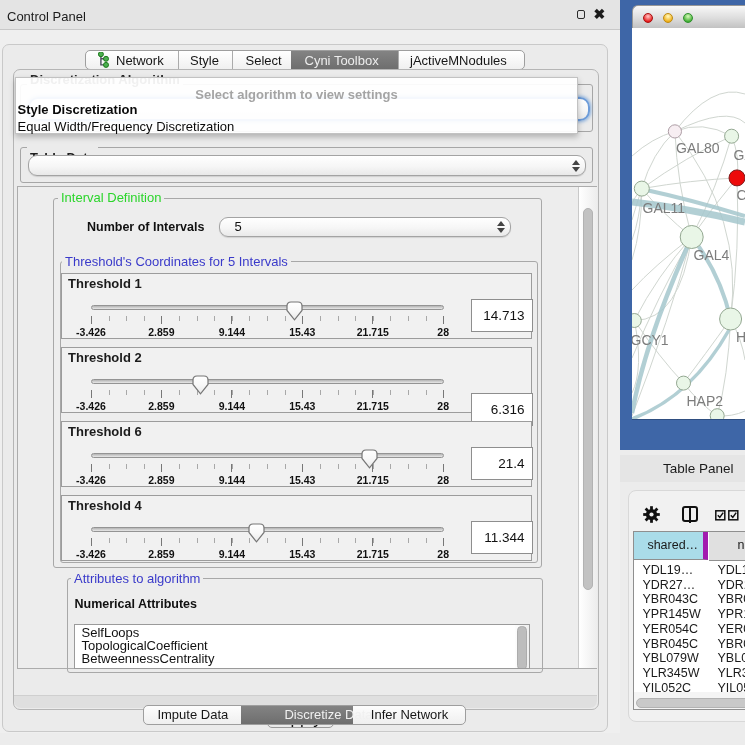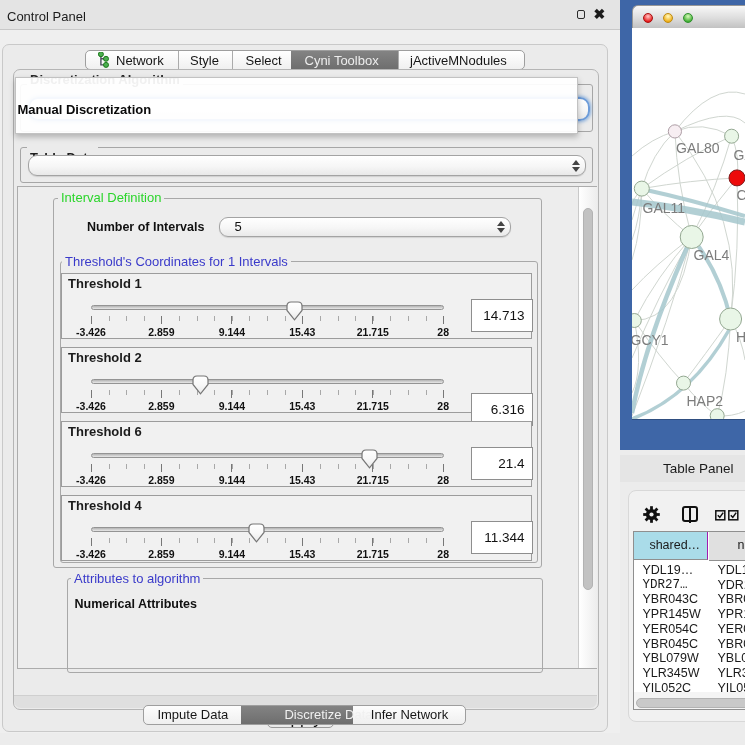--- a/index.html
+++ b/index.html
@@ -73,21 +73,21 @@
   <div class="gtitle" style="left:58px;top:191px;color:#2BD52B;background:#EDEDED;">Interval Definition</div>
 
   <div class="abs" style="left:87px;top:219.5px;font-size:12.5px;font-weight:bold;color:#111;">Number of Intervals</div>
   <div class="combo" style="left:218.5px;top:217px;width:290px;height:17.5px;border-radius:9px;">
     <div style="position:absolute;left:15px;top:0;font-size:13px;line-height:18px;color:#111;">5</div>
     <div class="arrows up" style="left:277.5px;top:3px;"></div>
     <div class="arrows down" style="left:277.5px;top:10px;"></div>
   </div>
 
   <div class="grp" style="left:59.5px;top:261px;width:476px;height:300px;border-color:#A8A8A8;"></div>
-  <div class="gtitle" style="left:62px;top:254.5px;color:#3A3ACA;background:#EDEDED;">Threshold's Coordinates for 1 Intervals</div>
+  <div class="gtitle" style="left:62px;top:254.5px;color:#3A3ACA;background:#EDEDED;">Threshold's Coordinates for 5 Intervals</div>
 
   <div class="tb-box" style="left:61px;top:272.5px;width:469px;height:64px;"></div>
   <div class="tlabel" style="left:68px;top:276.5px;">Threshold 1</div>
   <div class="track" style="left:90.5px;top:305.0px;width:351px;"></div>
   <div class="abs" style="left:90.5px;top:315.5px;width:354px;height:5px;background:repeating-linear-gradient(90deg,#A8A8A8 0,#A8A8A8 1px,transparent 1px,transparent 17.61px);"></div>
   <div class="tick-major" style="left:90.5px;top:315.5px;"></div>
   <div class="tick-major" style="left:160.9px;top:315.5px;"></div>
   <div class="tick-major" style="left:231.4px;top:315.5px;"></div>
   <div class="tick-major" style="left:301.8px;top:315.5px;"></div>
   <div class="tick-major" style="left:372.3px;top:315.5px;"></div>
@@ -187,34 +187,41 @@
           <stop offset="1" stop-color="#E8E8E8"></stop>
         </linearGradient>
       </defs>
 <path d="M1,5 Q1,1 5,1 L12,1 Q16,1 16,5 L16,9.5 L8.5,18.8 L1,9.5 Z" fill="url(#thg3)" stroke="#767676" stroke-width="1.2"></path>
     </svg>
   <div class="vbox" style="left:470.5px;top:521.0px;">11.344</div>
 
   <div class="grp" style="left:66.5px;top:578px;width:474px;height:93px;border-color:#A8A8A8;"></div>
   <div class="gtitle" style="left:71px;top:571.5px;color:#3A3ACA;background:#EDEDED;">Attributes to algorithm</div>
   <div class="abs" style="left:74.5px;top:597px;font-size:12.5px;font-weight:bold;color:#111;">Numerical Attributes</div>
+  <div class="abs" style="left:74px;top:623.5px;width:454px;height:43.5px;background:#FFF;border:1px solid #9A9A9A;overflow:hidden;">
+    <div style="position:absolute;left:6.5px;top:1.5px;font-size:13px;color:#111;line-height:13.2px;">SelfLoops<br>TopologicalCoefficient<br>BetweennessCentrality</div>
+    <div style="position:absolute;right:0;top:0;width:14px;height:100%;background:linear-gradient(90deg,#FDFDFD,#EFEFEF);"></div>
+    <div style="position:absolute;right:2.5px;top:1px;width:8px;height:42px;background:#BDBDBD;border:1px solid #ACACAC;border-radius:4.5px;"></div>
+  </div>
 
   <div class="abs" style="left:267px;top:673px;width:65px;height:16.5px;background:linear-gradient(#FFFFFF,#E9E9E9);border:1px solid #9A9A9A;border-radius:5px;text-align:center;font-size:17px;line-height:17px;color:#111;margin-top:36px;">Apply</div>
 
   <div class="abs" style="left:13.5px;top:695px;width:583px;height:12px;background:#DFDFDF;border-top:1px solid #CFCFCF;border-radius:0 0 7px 7px;"></div>
 
   <div class="abs" style="left:143.2px;top:704.5px;width:321.3px;height:18px;background:linear-gradient(#FDFDFD,#EFEFEF);border:1px solid #9E9E9E;border-radius:5px;overflow:hidden;font-size:13px;color:#161616;">
     <div style="position:absolute;left:97.3px;top:0;width:112px;height:100%;background:linear-gradient(#838383,#6E6E6E);"></div>
     <div style="position:absolute;left:0;top:0;width:97.3px;height:100%;text-align:center;line-height:18px;">Impute Data</div>
     <div style="position:absolute;left:97.3px;top:0;width:112px;height:100%;text-align:center;line-height:18px;color:#F0F0F0;padding-left:31px;">Discretize Data</div>
     <div style="position:absolute;left:209.3px;top:0;width:112px;height:100%;text-align:center;line-height:18px;">Infer Network</div>
   </div>
 
   <div class="abs" style="left:15px;top:76.5px;width:561px;height:55px;background:rgba(255,255,255,0.93);border:1px solid #C2C2C2;box-shadow:0 3px 6px rgba(0,0,0,0.25);">
-    <div style="position:absolute;left:1.5px;top:24.5px;font-size:13px;font-weight:bold;color:#0A0A0A;">Manual Discretization</div>
+    <div style="position:absolute;left:0;top:9.5px;width:100%;text-align:center;font-size:13px;font-weight:bold;color:#A4A4A4;">Select algorithm to view settings</div>
+    <div style="position:absolute;left:1.5px;top:24.5px;font-size:13px;font-weight:bold;color:#0A0A0A;">Style Discretization</div>
+    <div style="position:absolute;left:1.5px;top:41px;font-size:13px;color:#0A0A0A;">Equal Width/Frequency Discretization</div>
   </div>
 
   <div class="abs" style="left:620px;top:0;width:125px;height:450px;background:#3E66A7;"></div>
   <div class="abs" style="left:632px;top:5px;width:113px;height:22px;background:linear-gradient(#F8F8F8 0%,#DDDDDD 55%,#C2C2C2 100%);border-top:1px solid #979797;border-left:1px solid #979797;border-bottom:1px solid #7E7E7E;border-radius:6px 0 0 0;">
     <div style="position:absolute;left:9.5px;top:6.5px;width:10.5px;height:10.5px;border-radius:50%;background:radial-gradient(circle at 50% 30%,#FFB5B5 8%,#E81A1A 75%);border:1px solid #A81010;box-sizing:border-box;"></div>
     <div style="position:absolute;left:29.7px;top:6.5px;width:10.5px;height:10.5px;border-radius:50%;background:radial-gradient(circle at 50% 30%,#FFF3B0 8%,#EFAD14 75%);border:1px solid #BE8A10;box-sizing:border-box;"></div>
     <div style="position:absolute;left:49.9px;top:6.5px;width:10.5px;height:10.5px;border-radius:50%;background:radial-gradient(circle at 50% 30%,#C8F2AC 8%,#3FAE32 75%);border:1px solid #2E8F2E;box-sizing:border-box;"></div>
   </div>
   <div class="abs" style="left:632px;top:27.5px;width:113px;height:391.5px;background:#FFF;overflow:hidden;border-bottom:1.5px solid #2F4E80;">
     <svg width="113" height="393" viewBox="0 0 113 393">
@@ -301,25 +308,25 @@
   <div class="abs" style="left:681.5px;top:505.5px;width:12.5px;height:12.5px;border:2.5px solid #111;border-radius:3px;"></div>
   <div class="abs" style="left:688.8px;top:505.5px;width:2.5px;height:17.5px;background:#111;"></div>
   <svg class="abs" style="left:714.5px;top:509.5px;" width="25" height="11" viewBox="0 0 25 11">
     <rect x="0.8" y="0.8" width="9" height="9" fill="none" stroke="#111" stroke-width="1.5"></rect>
     <path d="M2.8,5.2 L4.8,7.4 L8.2,2.6" fill="none" stroke="#111" stroke-width="1.5"></path>
     <rect x="13.8" y="0.8" width="9" height="9" fill="none" stroke="#111" stroke-width="1.5"></rect>
     <path d="M15.8,5.2 L17.8,7.4 L21.2,2.6" fill="none" stroke="#111" stroke-width="1.5"></path>
   </svg>
 
   <div class="abs" style="left:633px;top:531px;width:112px;height:176.5px;background:#FFF;border:1px solid #8F8F8F;border-right:none;overflow:hidden;font-size:12.5px;color:#1A1A1A;">
-    <div style="position:absolute;left:0;top:0;width:73.5px;height:27.5px;background:#AADCE9;border-right:1px solid #a21caf;border-bottom:1px solid #8F8F8F;text-align:center;line-height:27.5px;padding-left:9px;box-sizing:border-box;">shared…</div>
+    <div style="position:absolute;left:0;top:0;width:73.5px;height:27.5px;background:#AADCE9;border-right:5px solid #a21caf;border-bottom:1px solid #8F8F8F;text-align:center;line-height:27.5px;padding-left:9px;box-sizing:border-box;">shared…</div>
     <div style="position:absolute;left:74.5px;top:0;width:40px;height:27.5px;background:#E0E0E0;border-bottom:1px solid #8F8F8F;line-height:27.5px;padding-left:29px;">na…</div>
     <div style="position:absolute;left:8.5px;top:32.0px;line-height:13px;">YDL19…</div>
     <div style="position:absolute;left:83.5px;top:32.0px;line-height:13px;white-space:nowrap;">YDL194W</div>
-    <div style="position:absolute;left:8.5px;top:46.7px;line-height:13px;font-family:Liberation Mono, monospace;">YDR27…</div>
+    <div style="position:absolute;left:8.5px;top:46.7px;line-height:13px;">YDR27…</div>
     <div style="position:absolute;left:83.5px;top:46.7px;line-height:13px;white-space:nowrap;">YDR277C</div>
     <div style="position:absolute;left:8.5px;top:61.4px;line-height:13px;">YBR043C</div>
     <div style="position:absolute;left:83.5px;top:61.4px;line-height:13px;white-space:nowrap;">YBR043C</div>
     <div style="position:absolute;left:8.5px;top:76.1px;line-height:13px;">YPR145W</div>
     <div style="position:absolute;left:83.5px;top:76.1px;line-height:13px;white-space:nowrap;">YPR145W</div>
     <div style="position:absolute;left:8.5px;top:90.8px;line-height:13px;">YER054C</div>
     <div style="position:absolute;left:83.5px;top:90.8px;line-height:13px;white-space:nowrap;">YER054C</div>
     <div style="position:absolute;left:8.5px;top:105.5px;line-height:13px;">YBR045C</div>
     <div style="position:absolute;left:83.5px;top:105.5px;line-height:13px;white-space:nowrap;">YBR045C</div>
     <div style="position:absolute;left:8.5px;top:120.2px;line-height:13px;">YBL079W</div>

